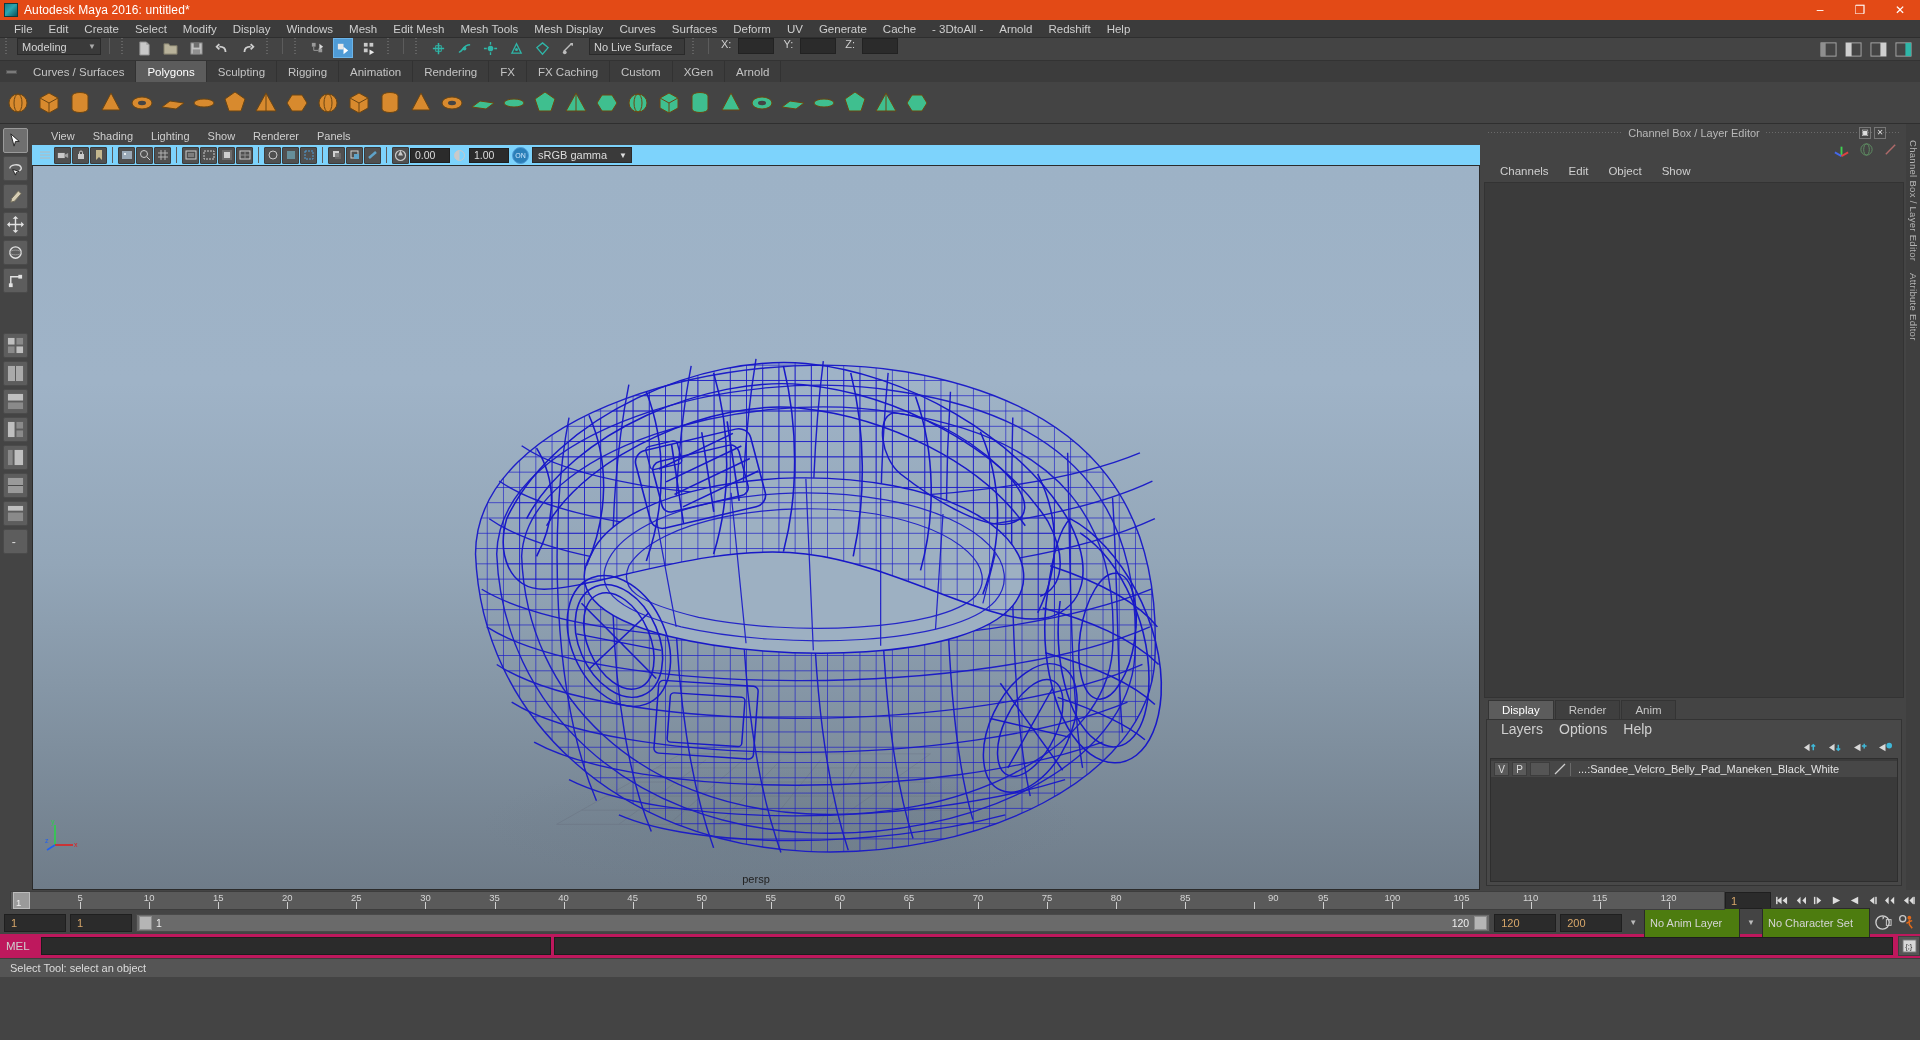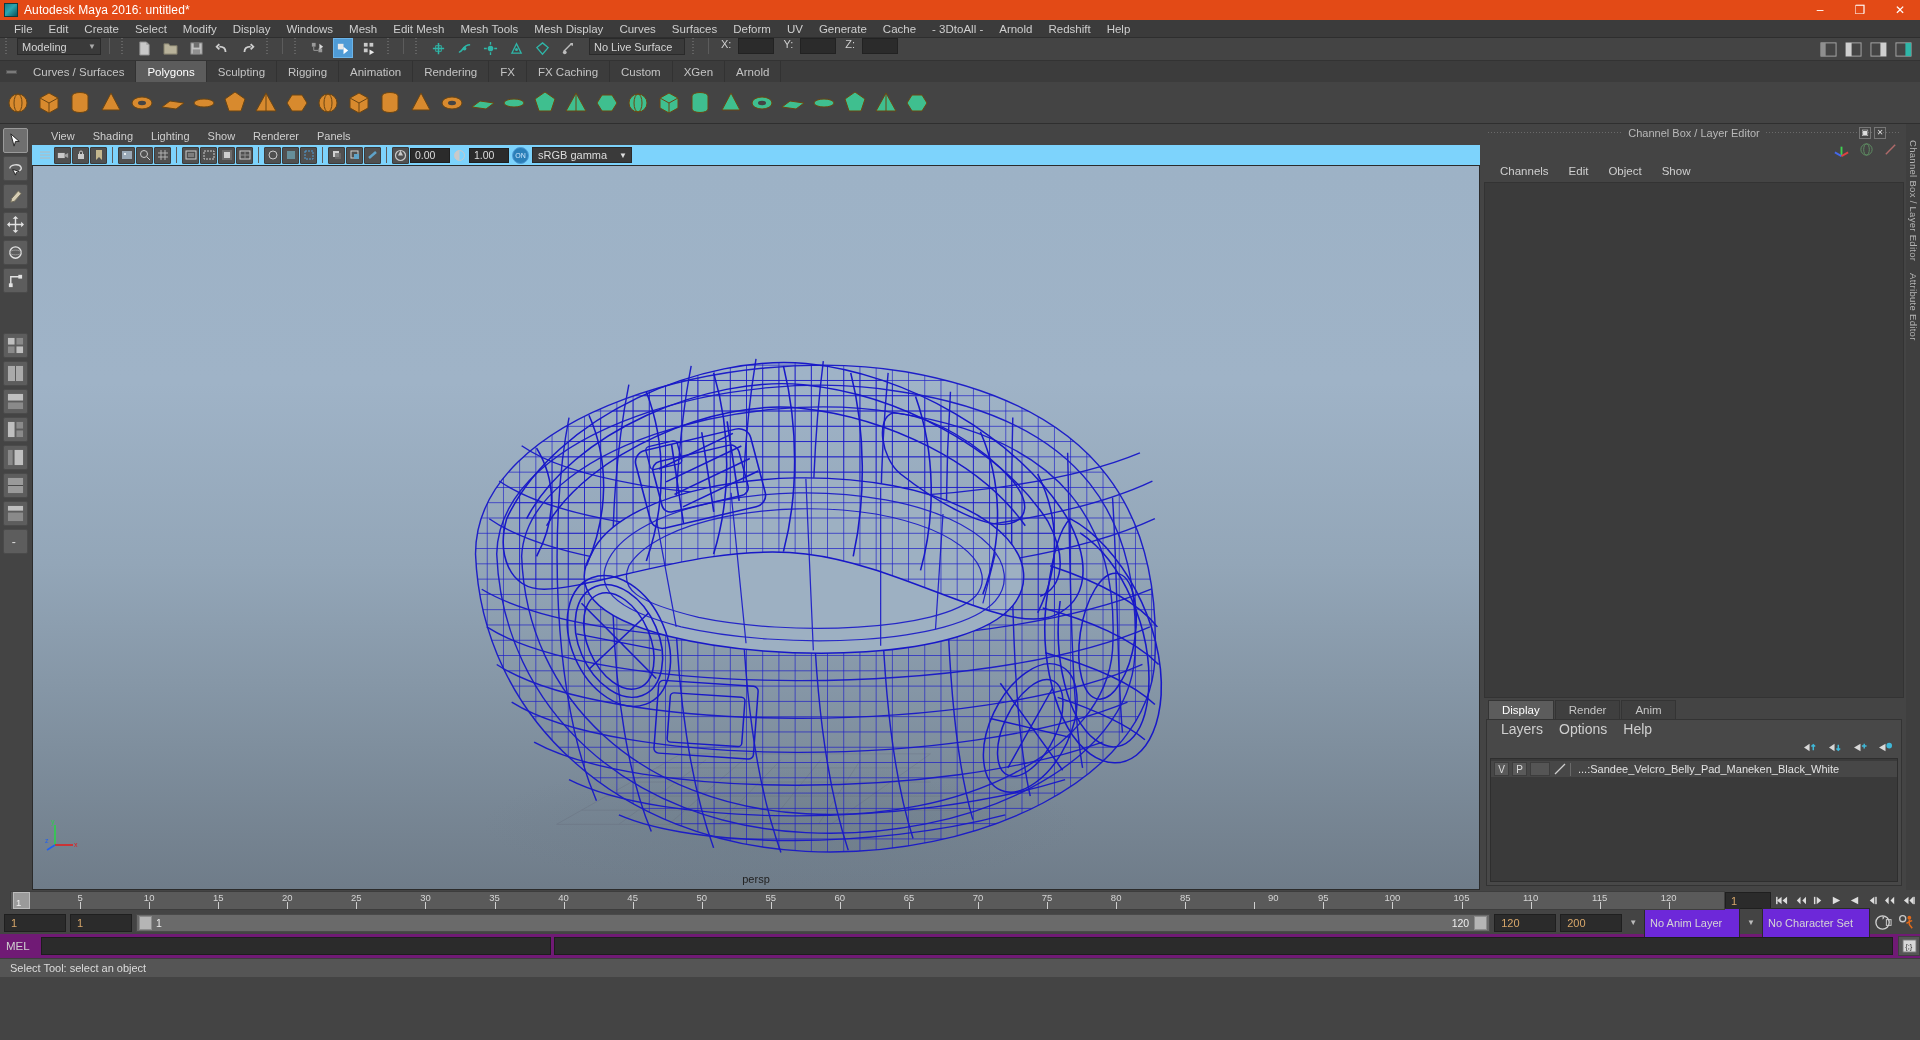--- a/index.html
+++ b/index.html
@@ -139,26 +139,26 @@
 
   .rangeslider { height:23px; background:#444; display:flex; align-items:center; gap:4px;
     padding:0 4px; }
   .rfield { width:62px; height:18px; background:#2b2b2b; border:1px solid #1f1f1f;
     color:#d8a76a; font-size:11px; display:flex; align-items:center; padding-left:6px; }
   .rangebar { flex:1; height:18px; background:#6a6a6a; border:1px solid #4a4a4a;
     position:relative; display:flex; align-items:center; }
   .rangebar .handle { position:absolute; width:13px; height:14px; background:#b5b5b5;
     border:1px solid #8c8c8c; top:1px; }
   .rangebar .lbl { position:absolute; font-size:10.5px; color:#eee; }
-  .dd { width:74px; height:30px; background:#6d28d9; border:1px solid #2a2a2a;
+  .dd { width:74px; height:30px; background:#4d7c0f; border:1px solid #2a2a2a;
     font-size:11px; color:#d5d5d5; display:flex; align-items:center; padding-left:5px; }
   .ddwide { width:96px; }
   .ddarrow { font-size:8px; color:#bbb; padding:0 3px; }
 
-  .melrow { height:24px; background:#701a75; display:flex; align-items:center; gap:3px;
+  .melrow { height:24px; background:#be185d; display:flex; align-items:center; gap:3px;
     padding-left:6px; }
   .mellabel { width:32px; font-size:11.5px; color:#cfcfcf; }
   .melinput { width:510px; height:18px; background:#2b2b2b; border:1px solid #1d1d1d; }
   .melout { flex:1; height:18px; background:#2b2b2b; border:1px solid #1d1d1d; margin-right:2px;}
   .melscript { width:22px; height:20px; background:#555; border:1px solid #3f3f3f;
     display:flex; align-items:center; justify-content:center; font-size:9px; color:#ddd;}
 
   .helpline { height:19px; background:#555; display:flex; align-items:center;
     padding-left:10px; font-size:11px; color:#dcdcdc; border-top:1px solid #3d3d3d;}
 </style>

